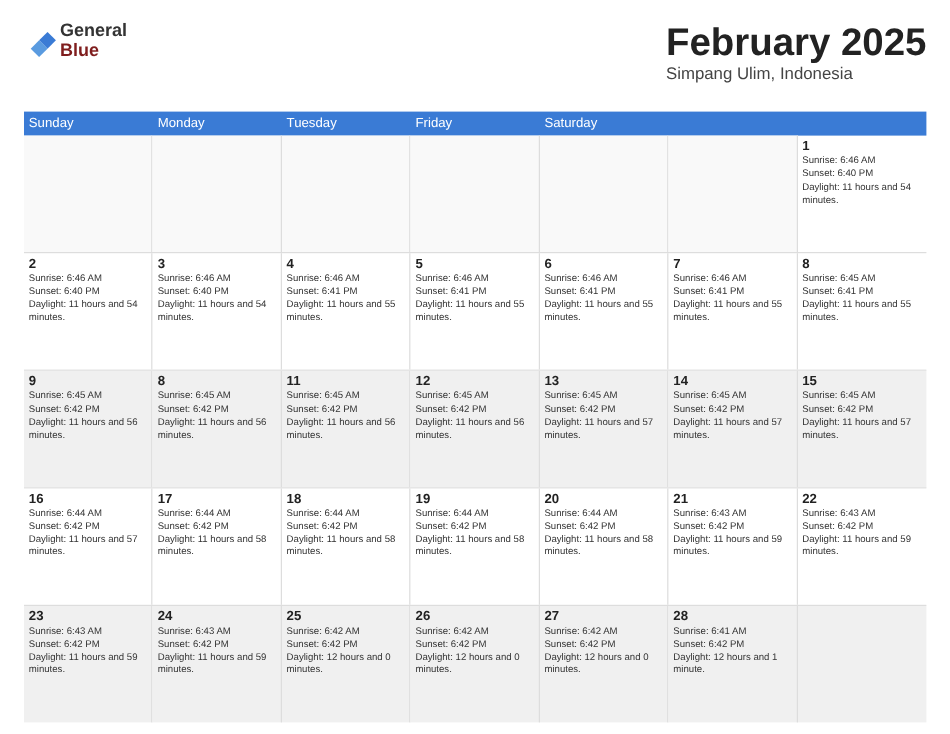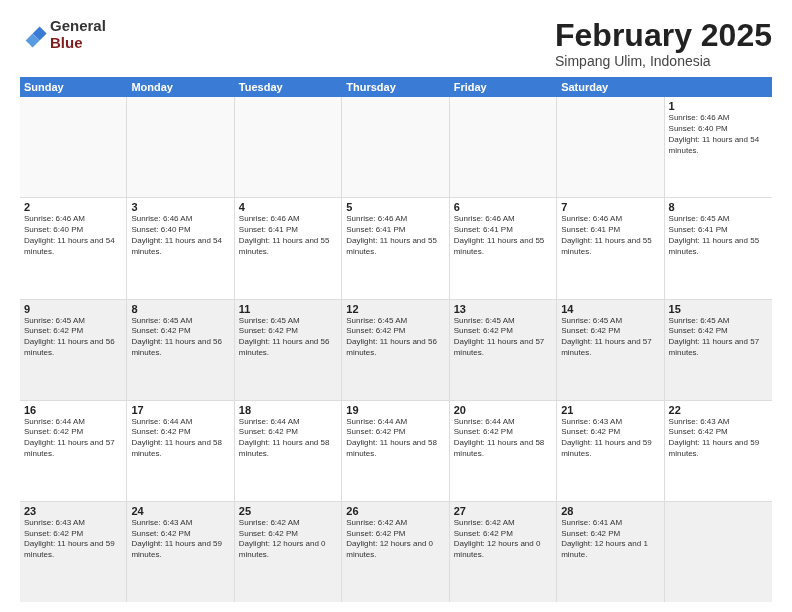--- a/index.html
+++ b/index.html
@@ -14,21 +14,21 @@
       width: 792px;
       height: 612px;
       padding: 18px 20px 10px 20px;
       display: flex;
       flex-direction: column;
     }
     .header {
       display: flex;
       justify-content: space-between;
       align-items: flex-start;
-      margin-bottom: 8px;
+      margin-bottom: 24px;
     }
     .logo {
       display: flex;
       align-items: center;
       gap: 2px;
     }
     .logo-text {
       font-size: 15px;
       font-weight: bold;
       line-height: 1.1;
@@ -58,21 +58,21 @@
       flex-direction: column;
     }
     .cal-header {
       display: grid;
       grid-template-columns: repeat(7, 1fr);
       background: #3a7bd5;
     }
     .cal-header-cell {
       color: #fff;
       font-size: 11px;
-      font-weight: bold;
+      font-weight: normal;
       padding: 4px 4px;
       text-align: left;
     }
     .cal-body {
       flex: 1;
       display: flex;
       flex-direction: column;
     }
     .cal-row {
       display: grid;
@@ -134,21 +134,20 @@
       <div class="main-title">February 2025</div>
       <div class="subtitle">Simpang Ulim, Indonesia</div>
     </div>
   </div>
 
   <div class="calendar">
     <div class="cal-header">
     <div class="cal-header-cell">Sunday</div>
         <div class="cal-header-cell">Monday</div>
         <div class="cal-header-cell">Tuesday</div>
-        <div class="cal-header-cell">Thursday</div>
         <div class="cal-header-cell">Friday</div>
         <div class="cal-header-cell">Saturday</div>
       </div>
     <div class="cal-body">
     <div class="cal-row">
           <div class="cal-cell empty"></div>
           <div class="cal-cell empty"></div>
           <div class="cal-cell empty"></div>
           <div class="cal-cell empty"></div>
           <div class="cal-cell empty"></div>

